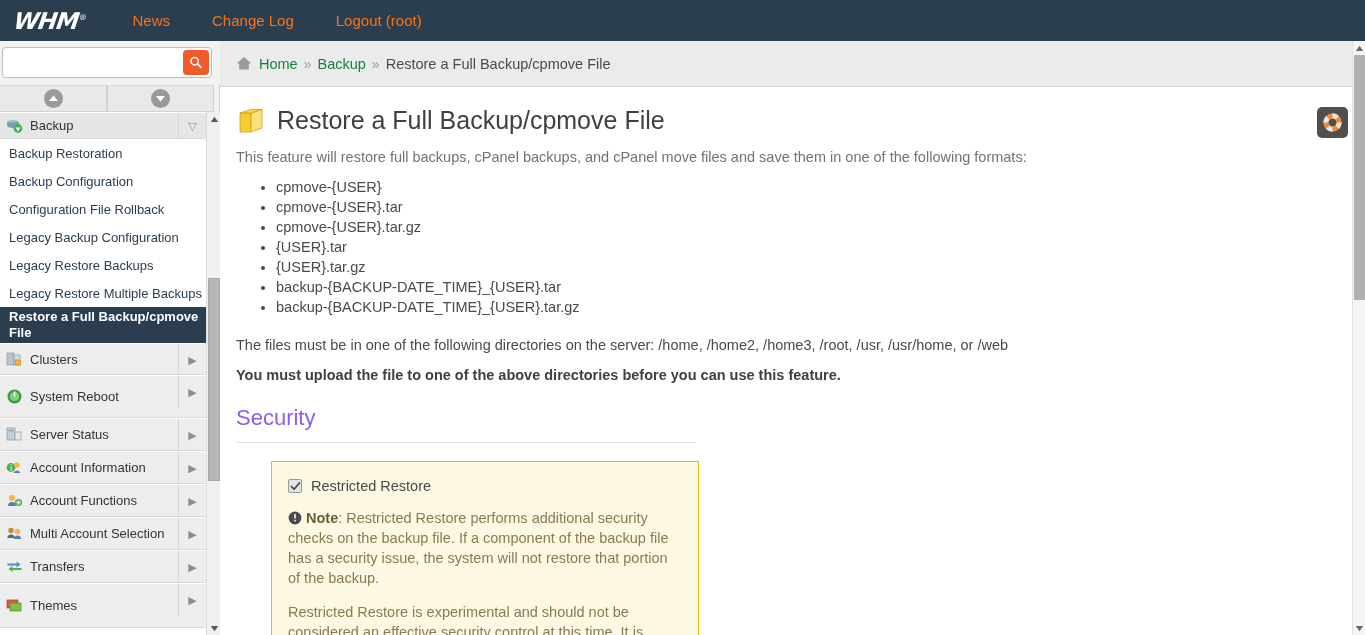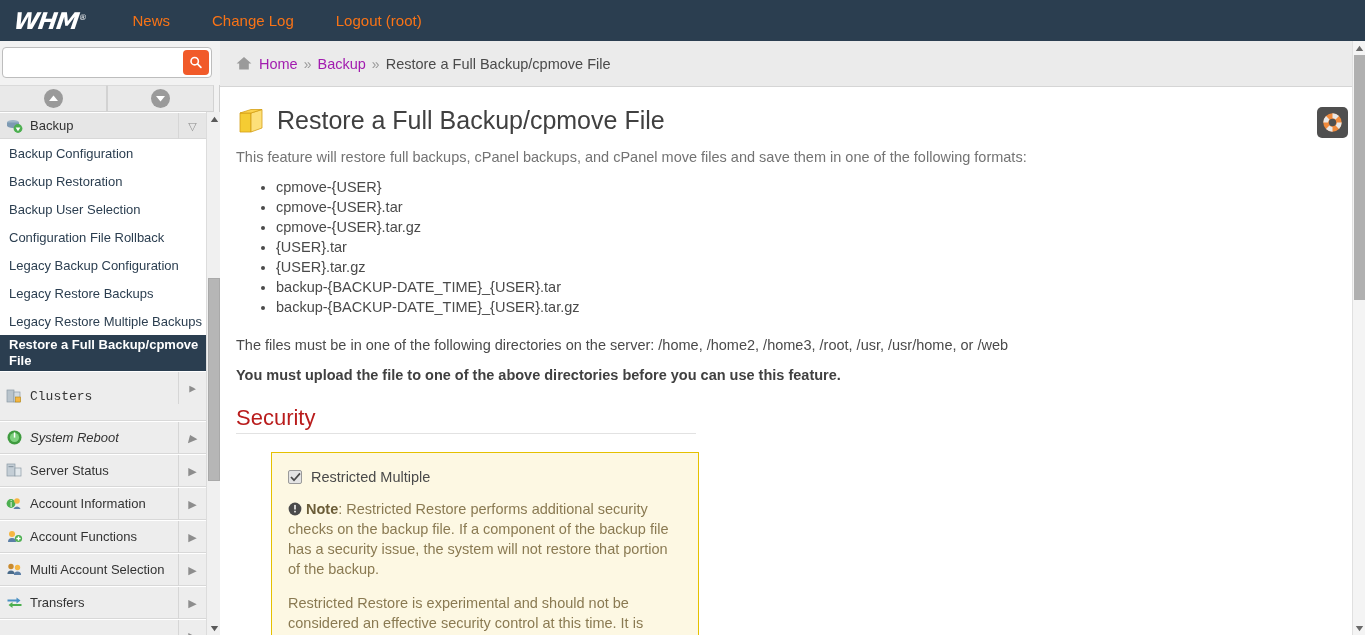--- a/index.html
+++ b/index.html
@@ -192,21 +192,21 @@
     position: absolute; top: 41px; left: 220px;
     width: 1132px; height: 46px;
     background: #ebebeb;
     border-bottom: 1px solid #d5d5d5;
     display: flex; align-items: center;
     padding-left: 16px;
     z-index: 10;
   }
   .crumb {
     font-size: 14.5px;
-    color: #a21caf;
+    color: #15803d;
     text-decoration: none;
     cursor: pointer;
   }
   .crumb.current { color: #4a4a4a; cursor: default; }
   .crumb-sep { color: #9a9a9a; font-size: 14px; margin: 0 6px; }
 
   .content {
     position: absolute; top: 87px; left: 220px;
     width: 1132px; height: 548px;
     background: #ffffff;
@@ -246,24 +246,24 @@
     margin: 0 0 14px 0;
   }
   .upload-note {
     font-size: 14.5px;
     color: #404040;
     font-weight: bold;
     margin: 0 0 22px 0;
   }
   .section-head {
     font-size: 22px;
-    color: #b91c1c;
+    color: #8b5cf6;
     font-weight: normal;
     margin: 0 0 6px 0;
-    padding-bottom: 2px;
+    padding-bottom: 11px;
     border-bottom: 1px solid #e2e2e2;
     width: 460px;
   }
   .alert-box {
     margin-top: 18px;
     margin-left: 35px;
     width: 428px;
     background: #fdf8e3;
     border: 1px solid #e5c100;
     padding: 16px 18px 14px 16px;
@@ -384,42 +384,41 @@
           <ellipse cx="7" cy="5.5" rx="6" ry="2.6" fill="#9fb6c9"></ellipse>
           <path d="M1 5.5 v3 a6 2.6 0 0 0 12 0 v-3" fill="#7d9ab3"></path>
           <circle cx="12" cy="11.5" r="4.4" fill="#4caf50"></circle>
           <polygon points="12,14.2 9.6,10.6 14.4,10.6" fill="#ffffff"></polygon>
         </svg>
       </span>
       <span class="grp-label">Backup</span>
       <span class="grp-arrow">▽</span>
     </div>
 
+    <div class="sub-item">Backup Restoration</div>
     <div class="sub-item">Backup Configuration</div>
-    <div class="sub-item">Backup Restoration</div>
-    <div class="sub-item">Backup User Selection</div>
     <div class="sub-item">Configuration File Rollback</div>
     <div class="sub-item">Legacy Backup Configuration</div>
     <div class="sub-item">Legacy Restore Backups</div>
     <div class="sub-item">Legacy Restore Multiple Backups</div>
     <div class="sub-item active">Restore a Full Backup/cpmove File</div>
 
-    <div class="grp-header" style="height:50px;font-family:Liberation Mono, monospace;">
+    <div class="grp-header" style="height:32px;">
       <span class="grp-icon">
         <svg width="17" height="17" viewBox="0 0 17 17">
           <rect x="1" y="2" width="7" height="12" fill="#b9c4cc" stroke="#8c9aa5" stroke-width="0.7"></rect>
           <rect x="8" y="4" width="6" height="10" fill="#d3dae0" stroke="#8c9aa5" stroke-width="0.7"></rect>
           <rect x="9.5" y="9" width="5" height="5" fill="#f5b642" stroke="#b8860b" stroke-width="0.6"></rect>
         </svg>
       </span>
       <span class="grp-label">Clusters</span>
       <span class="grp-arrow" style="height:32px;">▶</span>
     </div>
 
-    <div class="grp-header" style="height:33px;font-style:italic;">
+    <div class="grp-header" style="height:43px;">
       <span class="grp-icon">
         <svg width="17" height="17" viewBox="0 0 17 17">
           <circle cx="8.5" cy="8.5" r="7" fill="#3f9b3f"></circle>
           <circle cx="8.5" cy="8.5" r="4.6" fill="#7fd17f"></circle>
           <rect x="7.8" y="3.4" width="1.5" height="5.2" fill="#ffffff"></rect>
         </svg>
       </span>
       <span class="grp-label">System Reboot</span>
       <span class="grp-arrow" style="height:32px;">▶</span>
     </div>
@@ -570,21 +569,21 @@
 
   <h2 class="section-head">Security</h2>
 
   <div class="alert-box">
     <div class="chk-row">
       <span class="chk-box">
         <svg width="11" height="10" viewBox="0 0 11 10">
           <polyline points="1,5 4,8.2 10,1.4" fill="none" stroke="#4a4a4a" stroke-width="1.7"></polyline>
         </svg>
       </span>
-      <span class="chk-label">Restricted Multiple</span>
+      <span class="chk-label">Restricted Restore</span>
     </div>
 
     <p class="note-para">
       <span class="info-ico">
         <svg width="14" height="14" viewBox="0 0 14 14">
           <circle cx="7" cy="7" r="6.4" fill="#4a4a4a"></circle>
           <rect x="6.25" y="2.9" width="1.5" height="4.6" fill="#ffffff"></rect>
           <rect x="6.25" y="8.8" width="1.5" height="1.6" fill="#ffffff"></rect>
         </svg>
       </span><span class="note-bold">Note</span><span>: Restricted Restore performs additional security checks on the backup file. If a component of the backup file has a security issue, the system will not restore that portion of the backup.</span>

